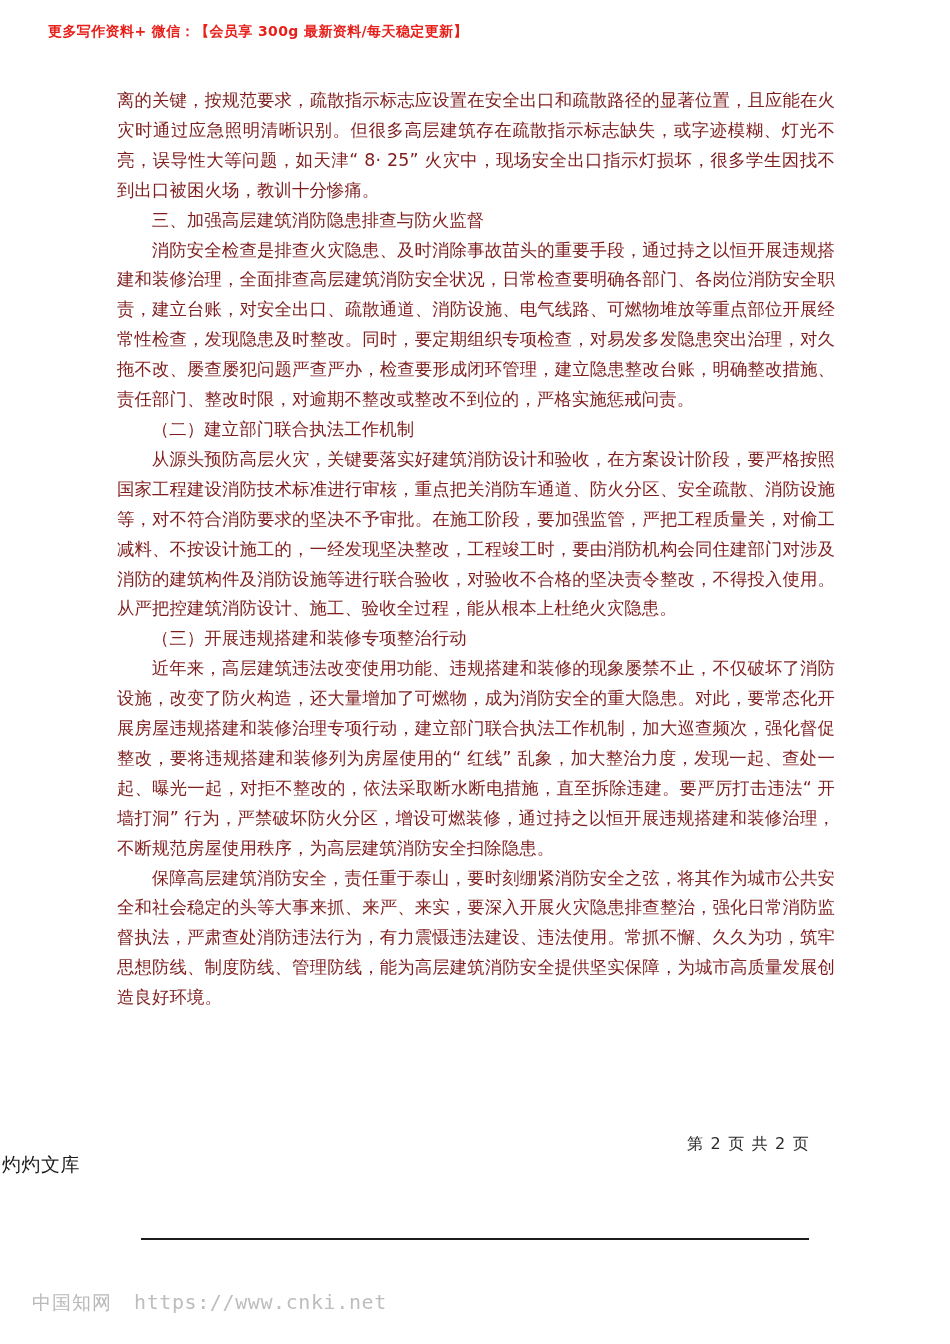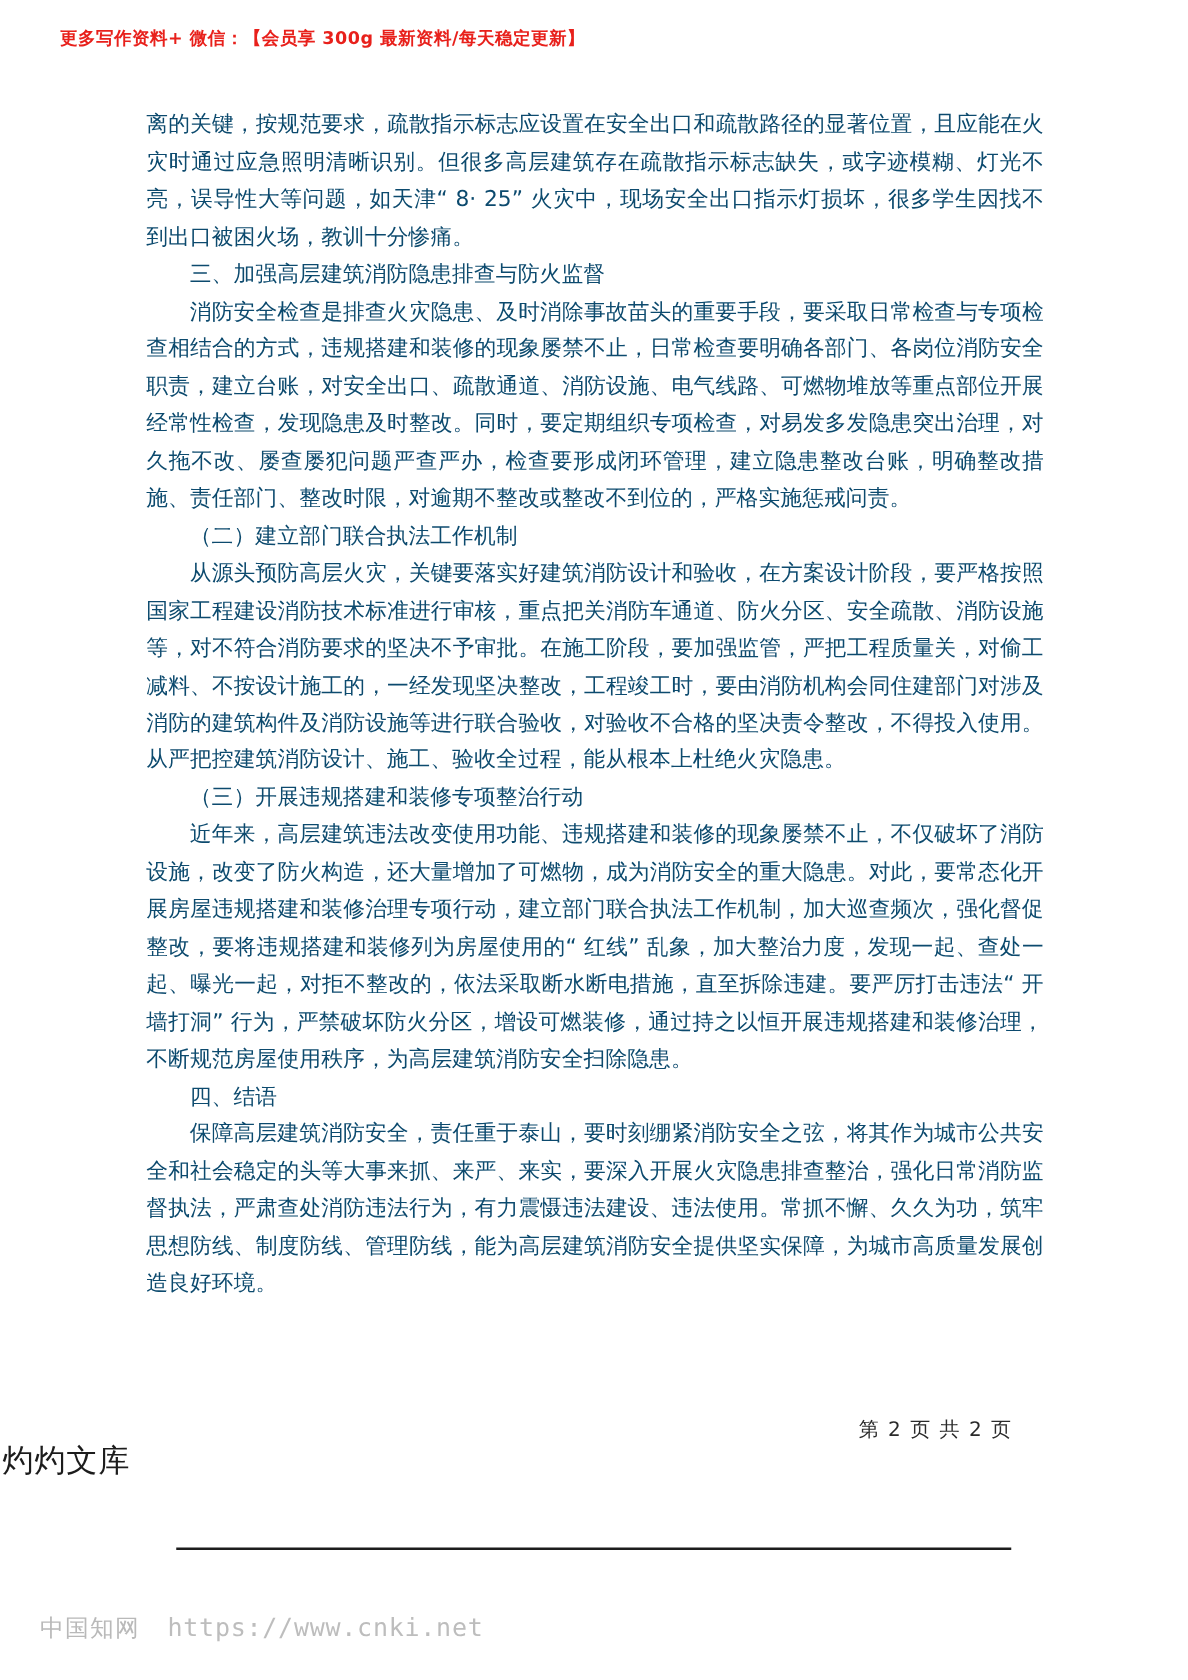--- a/index.html
+++ b/index.html
@@ -49,21 +49,21 @@
     left: 117px;
     top: 86px;
     width: 718px;
   }
   .para {
     font-size: 17.4px;
     line-height: 29.9px;
     text-align: justify;
     text-justify: inter-ideograph;
     margin: 0;
-    color: #0c4a6e;
+    color: #7f1d1d;
     letter-spacing: 0.1px;
     font-weight: 500;
   }
   .para.indent {
     text-indent: 2em;
   }
   .para.heading {
     text-indent: 2em;
   }
   .para.subheading {
@@ -81,21 +81,21 @@
     color: #2a2a2a;
     letter-spacing: 1.2px;
     font-weight: 500;
   }
 
   
   .left-watermark {
     position: absolute;
     left: 2px;
     top: 1152px;
-    font-size: 25px;
+    font-size: 19px;
     color: #1c1c1c;
     font-weight: 500;
     letter-spacing: 0.5px;
   }
 
   
   .separator {
     position: absolute;
     left: 141px;
     top: 1238px;
@@ -132,26 +132,25 @@
 
 <div class="page">
 
   <div class="promo-banner">
     <span class="promo-text">更多写作资料+ 微信：【会员享 300g 最新资料/每天稳定更新】</span>
   </div>
 
   <div class="doc-body" id="doc-body">
       <p class="para">离的关键，按规范要求，疏散指示标志应设置在安全出口和疏散路径的显著位置，且应能在火灾时通过应急照明清晰识别。但很多高层建筑存在疏散指示标志缺失，或字迹模糊、灯光不亮，误导性大等问题，如天津“ 8· 25” 火灾中，现场安全出口指示灯损坏，很多学生因找不到出口被困火场，教训十分惨痛。</p>
       <p class="para heading">三、加强高层建筑消防隐患排查与防火监督</p>
-      <p class="para indent">消防安全检查是排查火灾隐患、及时消除事故苗头的重要手段，要采取日常检查与专项检查相结合的方式，违规搭建和装修的现象屡禁不止，日常检查要明确各部门、各岗位消防安全职责，建立台账，对安全出口、疏散通道、消防设施、电气线路、可燃物堆放等重点部位开展经常性检查，发现隐患及时整改。同时，要定期组织专项检查，对易发多发隐患突出治理，对久拖不改、屡查屡犯问题严查严办，检查要形成闭环管理，建立隐患整改台账，明确整改措施、责任部门、整改时限，对逾期不整改或整改不到位的，严格实施惩戒问责。</p>
+      <p class="para indent">消防安全检查是排查火灾隐患、及时消除事故苗头的重要手段，通过持之以恒开展违规搭建和装修治理，全面排查高层建筑消防安全状况，日常检查要明确各部门、各岗位消防安全职责，建立台账，对安全出口、疏散通道、消防设施、电气线路、可燃物堆放等重点部位开展经常性检查，发现隐患及时整改。同时，要定期组织专项检查，对易发多发隐患突出治理，对久拖不改、屡查屡犯问题严查严办，检查要形成闭环管理，建立隐患整改台账，明确整改措施、责任部门、整改时限，对逾期不整改或整改不到位的，严格实施惩戒问责。</p>
       <p class="para subheading">（二）建立部门联合执法工作机制</p>
       <p class="para indent">从源头预防高层火灾，关键要落实好建筑消防设计和验收，在方案设计阶段，要严格按照国家工程建设消防技术标准进行审核，重点把关消防车通道、防火分区、安全疏散、消防设施等，对不符合消防要求的坚决不予审批。在施工阶段，要加强监管，严把工程质量关，对偷工减料、不按设计施工的，一经发现坚决整改，工程竣工时，要由消防机构会同住建部门对涉及消防的建筑构件及消防设施等进行联合验收，对验收不合格的坚决责令整改，不得投入使用。从严把控建筑消防设计、施工、验收全过程，能从根本上杜绝火灾隐患。</p>
       <p class="para subheading">（三）开展违规搭建和装修专项整治行动</p>
       <p class="para indent">近年来，高层建筑违法改变使用功能、违规搭建和装修的现象屡禁不止，不仅破坏了消防设施，改变了防火构造，还大量增加了可燃物，成为消防安全的重大隐患。对此，要常态化开展房屋违规搭建和装修治理专项行动，建立部门联合执法工作机制，加大巡查频次，强化督促整改，要将违规搭建和装修列为房屋使用的“ 红线” 乱象，加大整治力度，发现一起、查处一起、曝光一起，对拒不整改的，依法采取断水断电措施，直至拆除违建。要严厉打击违法“ 开墙打洞” 行为，严禁破坏防火分区，增设可燃装修，通过持之以恒开展违规搭建和装修治理，不断规范房屋使用秩序，为高层建筑消防安全扫除隐患。</p>
-      <p class="para heading">四、结语</p>
       <p class="para indent">保障高层建筑消防安全，责任重于泰山，要时刻绷紧消防安全之弦，将其作为城市公共安全和社会稳定的头等大事来抓、来严、来实，要深入开展火灾隐患排查整治，强化日常消防监督执法，严肃查处消防违法行为，有力震慑违法建设、违法使用。常抓不懈、久久为功，筑牢思想防线、制度防线、管理防线，能为高层建筑消防安全提供坚实保障，为城市高质量发展创造良好环境。</p>
     </div>
 
   <div class="page-number">第 2 页  共 2 页</div>
 
   <div class="left-watermark">灼灼文库</div>
 
   <div class="separator"></div>
 
   <div class="cnki-footer">

